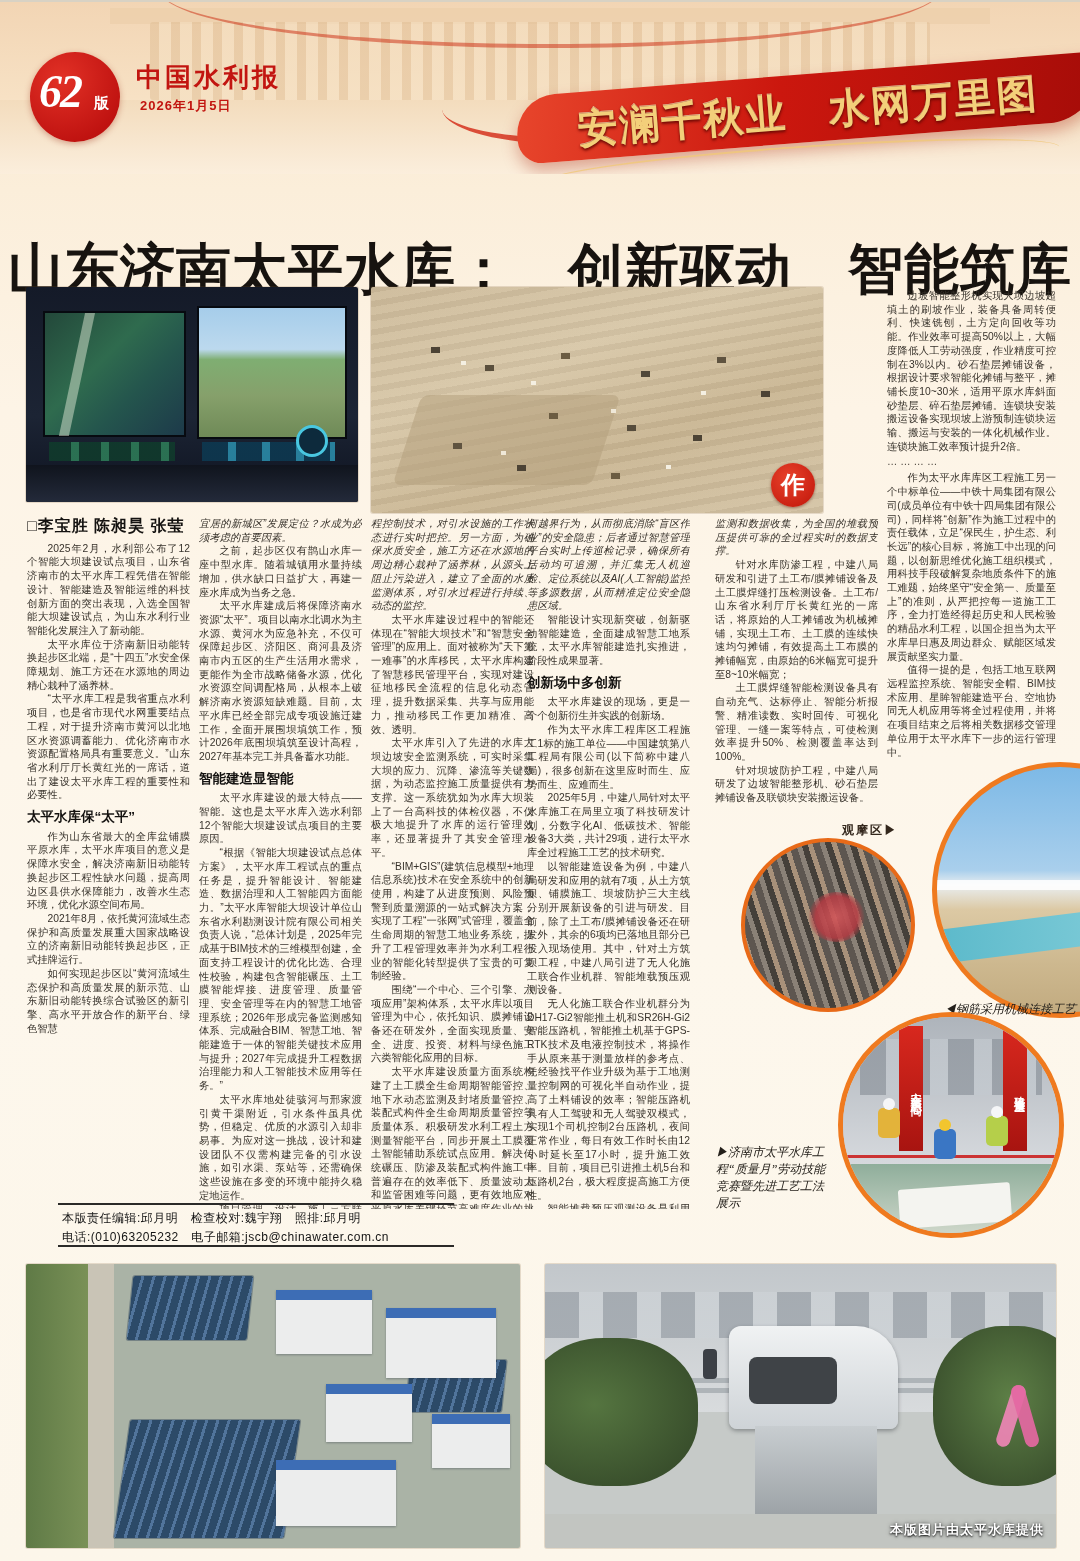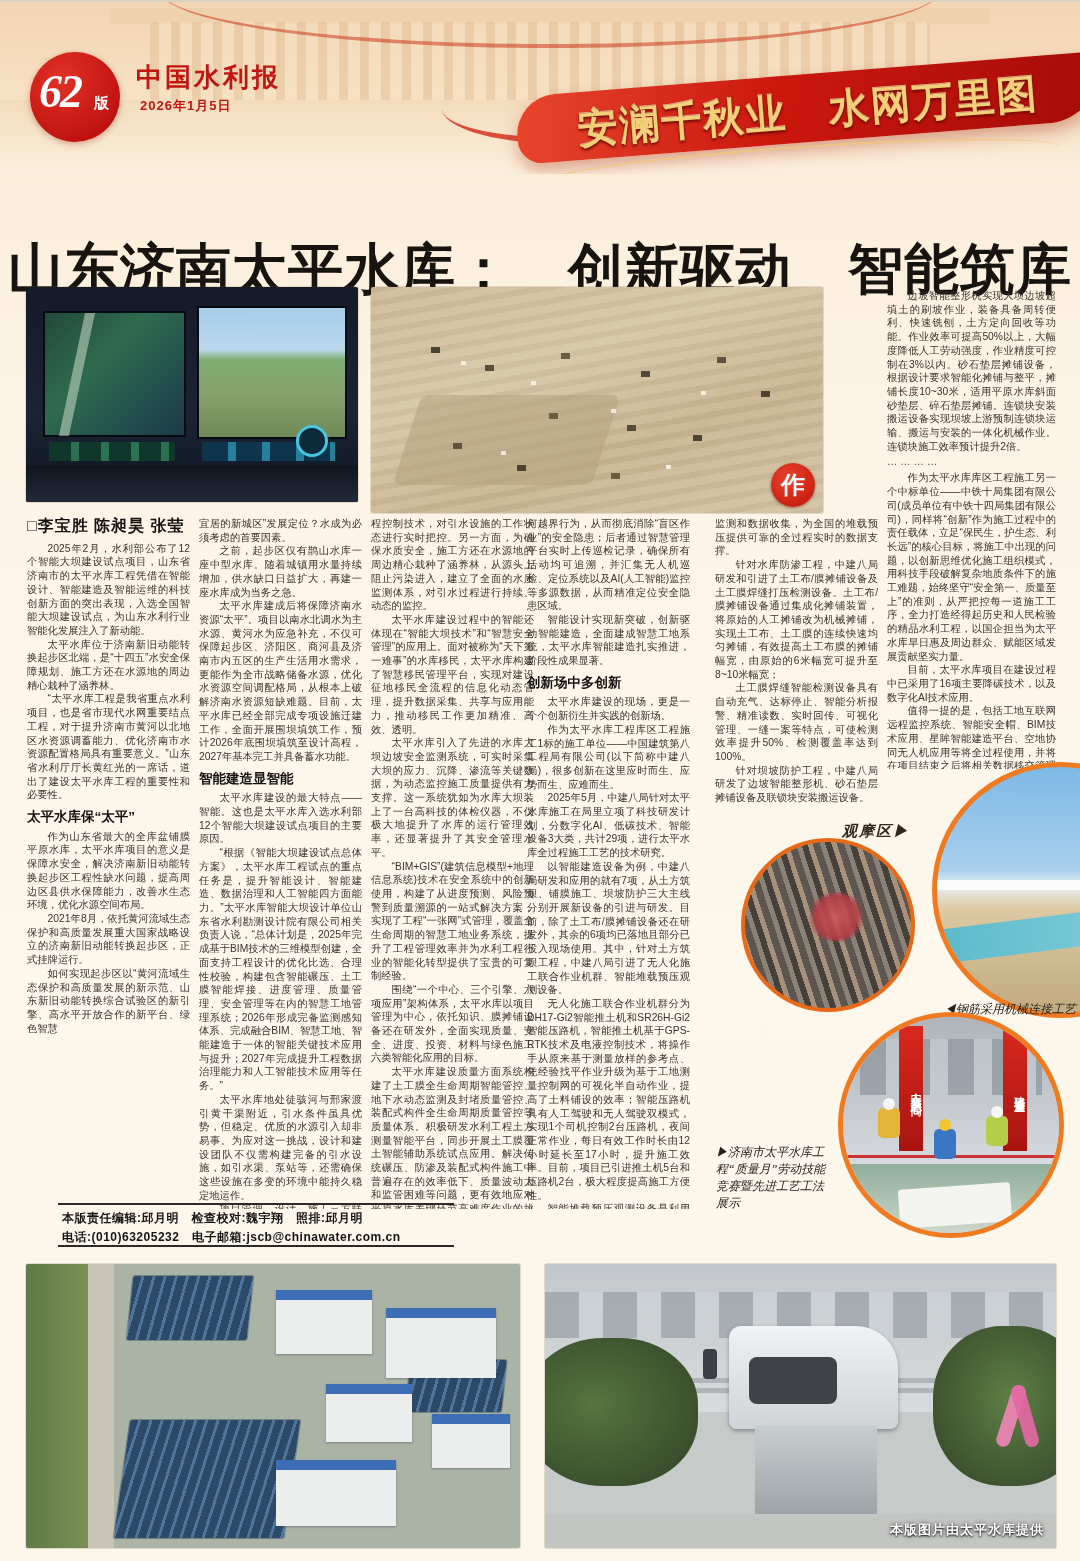--- a/index.html
+++ b/index.html
@@ -68,21 +68,21 @@
            box-shadow:70px 20px 0 #f4efe2,150px 48px 0 #efe8d8,240px 30px 0 #f4efe2,40px 90px 0 #efe8d8,205px 104px 0 #f4efe2;}
   .stamp{position:absolute;right:8px;bottom:6px;width:44px;height:44px;border-radius:50%;
          background:radial-gradient(circle at 40% 35%,#e8422c,#bf1408);color:#fff;display:flex;align-items:center;
          justify-content:center;font-size:24px;font-weight:800;box-shadow:0 1px 3px rgba(90,20,5,.5);}
   
   .col{position:absolute;top:515px;width:163px;height:692px;overflow:hidden;text-align:justify;
        font-size:10.3px;line-height:13.7px;color:#37322b;}
   .col-0{left:27px}.col-1{left:199px}.col-2{left:371px}.col-3{left:527px}.col-4{left:715px}
   .col-5{left:887px;top:287px;width:169px;height:480px;}
   .para{margin:0;text-indent:2em;}
-  .para.cont{text-indent:0;}
+  .para.cont{text-indent:0;font-style:italic;}
   .col-head{margin:8px 0 6px;font-size:13.5px;font-weight:900;color:#141210;text-align:left;}
   .byline{margin:2px 0 9px;font-size:16px;font-weight:800;color:#141210;letter-spacing:1px;}
   .dots{margin:3px 0;color:#4a443c;letter-spacing:3px;line-height:12px;}
   
   .circle{position:absolute;border-radius:50%;overflow:hidden;}
   .circle-sky{left:932px;top:760px;width:246px;height:246px;border:5px solid #ef7a1f;
               background:linear-gradient(180deg,#7db9e6 0%,#a9cfec 42%,#e9eef0 48%,#dcc9a4 58%,#cdb88f 80%,#c2ab80 100%);}
   .cs-walk{position:absolute;left:-10%;top:60%;width:120%;height:14%;background:linear-gradient(90deg,#57b7c9,#8fd4de);transform:rotate(-7deg);}
   .cs-rail{position:absolute;left:0;top:46%;width:100%;height:4%;background:rgba(255,255,255,.85);}
   .circle-rebar{left:741px;top:836px;width:166px;height:166px;border:4px solid #e86a18;
@@ -99,30 +99,30 @@
              background:linear-gradient(180deg,#d8281e,#a81410);}
   .cw-b1{left:26%;}
   .cw-b2{left:74%;}
   .cw-floor{position:absolute;left:0;bottom:0;width:100%;height:32%;background:linear-gradient(180deg,#8fae9b,#cdd6c9);}
   .cw-sheet{position:absolute;left:26%;bottom:4%;width:52%;height:18%;background:#f4f4f0;transform:rotate(-4deg);border-radius:3px;}
   .cw-p{position:absolute;width:22px;height:30px;border-radius:5px;}
   .cw-p .h{position:absolute;left:5px;top:-10px;width:12px;height:12px;border-radius:50%;}
   .cw-p1{left:16%;top:42%;background:#e3b33a;}.cw-p1 .h{background:#f5f6f8;}
   .cw-p2{left:42%;top:52%;background:#3a76c4;}.cw-p2 .h{background:#f2c52e;}
   .cw-p3{left:66%;top:46%;background:#b5cf4a;}.cw-p3 .h{background:#f5f6f8;}
-  .obs-label{position:absolute;left:842px;top:820px;font-size:15px;font-weight:700;font-style:italic;
+  .obs-label{position:absolute;left:842px;top:820px;font-size:12px;font-weight:700;
              color:#33271c;font-family:"Liberation Serif",serif;letter-spacing:2px;text-align:right;}
   .caption{position:absolute;font-style:italic;font-size:12px;line-height:17px;color:#24201b;
            font-family:"Liberation Serif",serif;}
   .cap-rebar{left:944px;top:999px;width:136px;}
   .cap-workers{left:716px;top:1142px;width:118px;}
   
   .footer-box{position:absolute;left:58px;top:1201px;width:396px;height:44px;box-sizing:border-box;
               border-top:2px solid #2b2a28;border-bottom:2px solid #2b2a28;padding:4px 4px;
-              font-size:12px;font-weight:700;color:#141414;line-height:19px;letter-spacing:.5px;}
+              font-size:12px;font-weight:400;color:#141414;line-height:19px;letter-spacing:.5px;}
   
   .photo-c{left:26px;top:1262px;width:494px;height:284px;background:#aab3a6;}
   .pc-grass{position:absolute;left:0;top:0;width:62px;height:100%;background:linear-gradient(90deg,#5f7a46,#7a9157);}
   .pc-road{position:absolute;left:62px;top:0;width:26px;height:100%;background:#c9c4b6;}
   .pc-array{position:absolute;background:repeating-linear-gradient(100deg,#2c4a68 0 8px,#51749b 8px 11px);
             border-radius:2px;box-shadow:0 0 0 1px rgba(40,60,85,.4);}
   .pc-a1{left:96px;bottom:10px;width:170px;height:118px;transform:skewX(-8deg);}
   .pc-a2{left:104px;top:12px;width:120px;height:64px;transform:skewX(-6deg);}
   .pc-a3{right:16px;top:96px;width:96px;height:52px;transform:skewX(-6deg);}
   .pc-bld{position:absolute;background:#eceded;border-top:10px solid #3d6db5;box-shadow:0 1px 2px rgba(50,60,70,.4);}
@@ -232,29 +232,28 @@
       <h3 class="col-head">创新场中多创新</h3>
       <p class="para">太平水库建设的现场，更是一个个创新衍生并实践的创新场。</p>
       <p class="para">作为太平水库工程库区工程施工1标的施工单位——中国建筑第八工程局有限公司(以下简称中建八局)，很多创新在这里应时而生、应势而生、应难而生。</p>
       <p class="para">2025年5月，中建八局针对太平水库施工在局里立项了科技研发计划，分数字化AI、低碳技术、智能设备3大类，共计29项，进行太平水库全过程施工工艺的技术研究。</p>
       <p class="para">以智能建造设备为例，中建八局研发和应用的就有7项，从土方筑坝、铺膜施工、坝坡防护三大主线分别开展新设备的引进与研发。目前，除了土工布/膜摊铺设备还在研发外，其余的6项均已落地且部分已投入现场使用。其中，针对土方筑坝工程，中建八局引进了无人化施工联合作业机群、智能堆载预压观测设备。</p>
       <p class="para">无人化施工联合作业机群分为DH17-Gi2智能推土机和SR26H-Gi2智能压路机，智能推土机基于GPS-RTK技术及电液控制技术，将操作手从原来基于测量放样的参考点、凭经验找平作业升级为基于工地测量控制网的可视化半自动作业，提高了土料铺设的效率；智能压路机具有人工驾驶和无人驾驶双模式，实现1个司机控制2台压路机，夜间正常作业，每日有效工作时长由12小时延长至17小时，提升施工效率。目前，项目已引进推土机5台和压路机2台，极大程度提高施工方便性。</p>
       <p class="para">智能堆载预压观测设备是利用激光技术基于液体静压力的原理进行位移沉降测量的监测终端。可实现24小时实时监测，精度到0.1毫米级，太阳能供电，可实现堆载预压体的全过程实时</p>
     </div>
   <div class="col col-4">
       <p class="para cont">监测和数据收集，为全国的堆载预压提供可靠的全过程实时的数据支撑。</p>
-      <p class="para">针对水库防渗工程，中建八局研发和引进了土工布/膜摊铺设备及土工膜焊缝打压检测设备。土工布/膜摊铺设备通过集成化摊铺装置，将原始的人工摊铺改为机械摊铺，实现土工布、土工膜的连续快速均匀摊铺，有效提高土工布膜的摊铺幅宽，由原始的6米幅宽可提升至8~10米幅宽；</p>
+      <p class="para">针对水库防渗工程，中建八局研发和引进了土工布/膜摊铺设备及土工膜焊缝打压检测设备。土工布/山东省水利厅厅长黄红光的一席话，将原始的人工摊铺改为机械摊铺，实现土工布、土工膜的连续快速均匀摊铺，有效提高土工布膜的摊铺幅宽，由原始的6米幅宽可提升至8~10米幅宽；</p>
       <p class="para">土工膜焊缝智能检测设备具有自动充气、达标停止、智能分析报警、精准读数、实时回传、可视化管理、一缝一案等特点，可使检测效率提升50%、检测覆盖率达到100%。</p>
       <p class="para">针对坝坡防护工程，中建八局研发了边坡智能整形机、砂石垫层摊铺设备及联锁块安装搬运设备。</p>
     </div>
   <div class="col col-5">
       <p class="para">边坡智能整形机实现大坝边坡超填土的刷坡作业，装备具备周转便利、快速铣刨，土方定向回收等功能。作业效率可提高50%以上，大幅度降低人工劳动强度，作业精度可控制在3%以内。砂石垫层摊铺设备，根据设计要求智能化摊铺与整平，摊铺长度10~30米，适用平原水库斜面砂垫层、碎石垫层摊铺。连锁块安装搬运设备实现坝坡上游预制连锁块运输、搬运与安装的一体化机械作业。连锁块施工效率预计提升2倍。</p>
       <div class="dots">…………</div>
       <p class="para">作为太平水库库区工程施工另一个中标单位——中铁十局集团有限公司(成员单位有中铁十四局集团有限公司)，同样将“创新”作为施工过程中的责任载体，立足“保民生，护生态、利长远”的核心目标，将施工中出现的问题，以创新思维优化施工组织模式，用科技手段破解复杂地质条件下的施工难题，始终坚守“安全第一、质量至上”的准则，从严把控每一道施工工序，全力打造经得起历史和人民检验的精品水利工程，以国企担当为太平水库早日惠及周边群众、赋能区域发展贡献坚实力量。</p>
-      <p class="para">目前，太平水库项目在建设过程中已采用了16项主要降碳技术，以及数字化AI技术应用。</p>
       <p class="para">值得一提的是，包括工地互联网远程监控系统、智能安全帽、BIM技术应用、星眸智能建造平台、空地协同无人机应用等将全过程使用，并将在项目结束之后将相关数据移交管理单位用于太平水库下一步的运行管理中。</p>
     </div>
 
   <div class="circle circle-sky">
     <div class="cs-rail"></div>
     <div class="cs-walk"></div>
   </div>
   <div class="obs-label">观摩区▶</div>
 
   <div class="circle circle-rebar">

